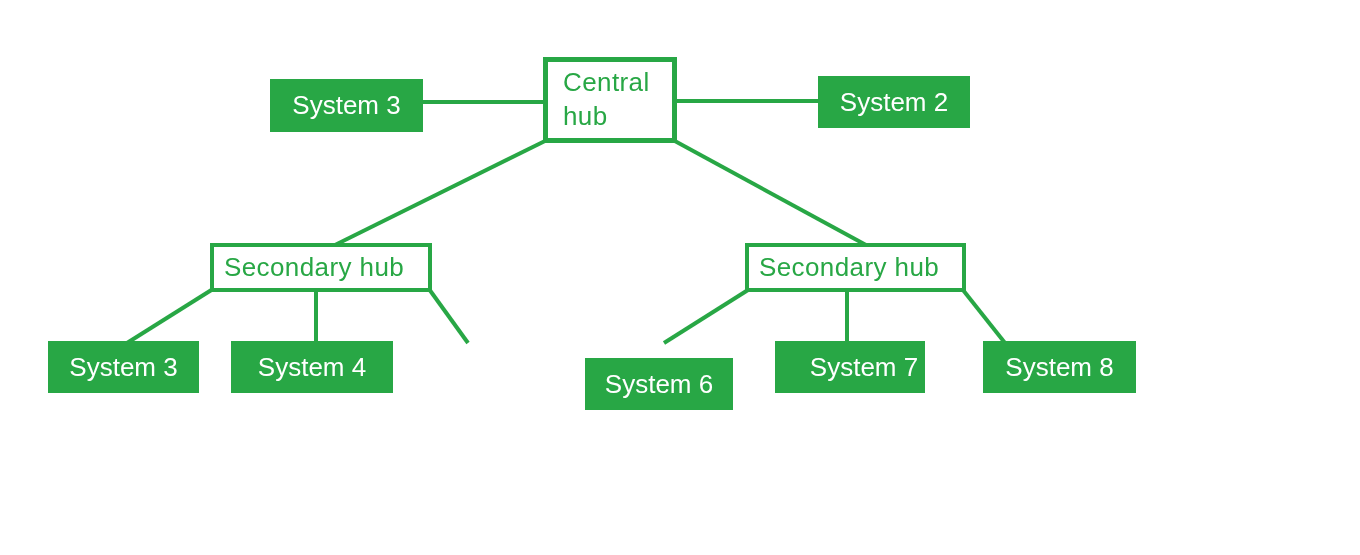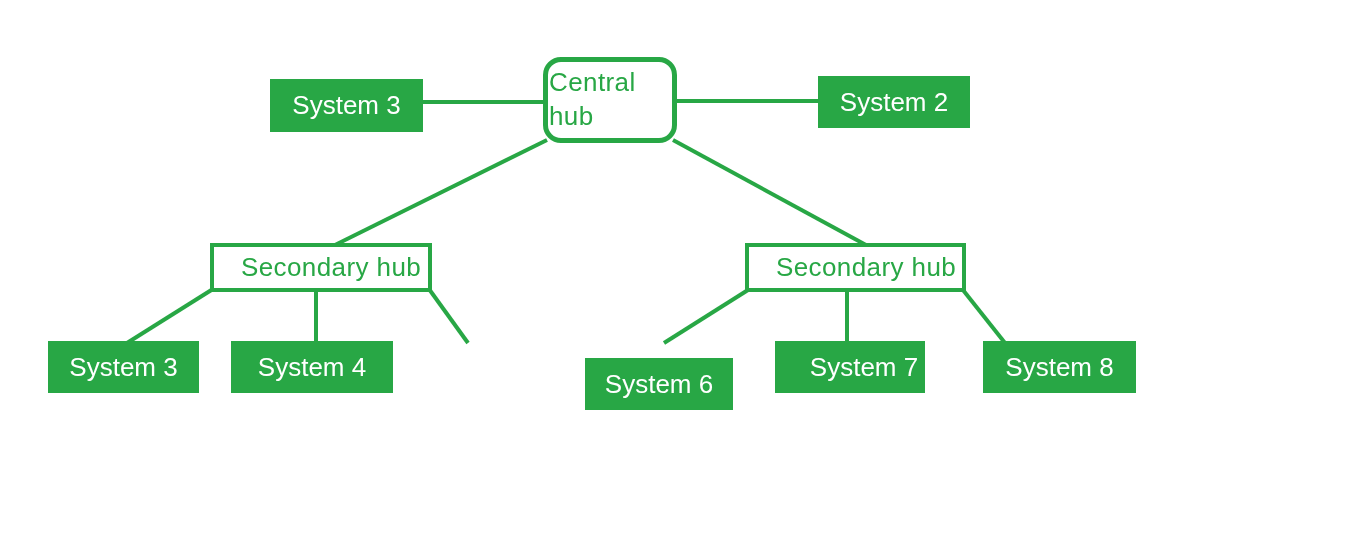--- a/index.html
+++ b/index.html
@@ -25,27 +25,27 @@
   .leaf {
     background: var(--green);
     color: #ffffff;
     justify-content: center;
   }
   .hub {
     background: #ffffff;
     color: var(--green);
     border: 4px solid var(--green);
     justify-content: flex-start;
-    padding-left: 27px;
+    padding-left: 10px;
     letter-spacing: 0.4px;
   }
   
   #node-central-hub   { left: 543px; top: 57px;  width: 134px; height: 86px;
-                        border-width: 5px; padding-left: 1px; line-height: 1.3;
-                        white-space: normal; border-radius: 18px; }
+                        border-width: 5px; padding-left: 15px; line-height: 1.3;
+                        white-space: normal; }
   #node-system-1      { left: 270px; top: 79px;  width: 153px; height: 53px; }
   #node-system-2      { left: 818px; top: 76px;  width: 152px; height: 52px; }
   #node-secondary-hub-left  { left: 210px; top: 243px; width: 222px; height: 49px; }
   #node-secondary-hub-right { left: 745px; top: 243px; width: 221px; height: 49px; }
   #node-system-3      { left: 48px;  top: 341px; width: 151px; height: 52px; }
   #node-system-4      { left: 231px; top: 341px; width: 162px; height: 52px; }
   #node-system-5      { left: 413px; top: 341px; width: 152px; height: 52px; }
   #node-system-6      { left: 585px; top: 341px; width: 148px; height: 52px; margin-top: 17px; }
   #node-system-7      { left: 775px; top: 341px; width: 150px; height: 52px; padding-left: 28px; }
   #node-system-8      { left: 947px; top: 341px; width: 153px; height: 52px; margin-left: 36px; }

